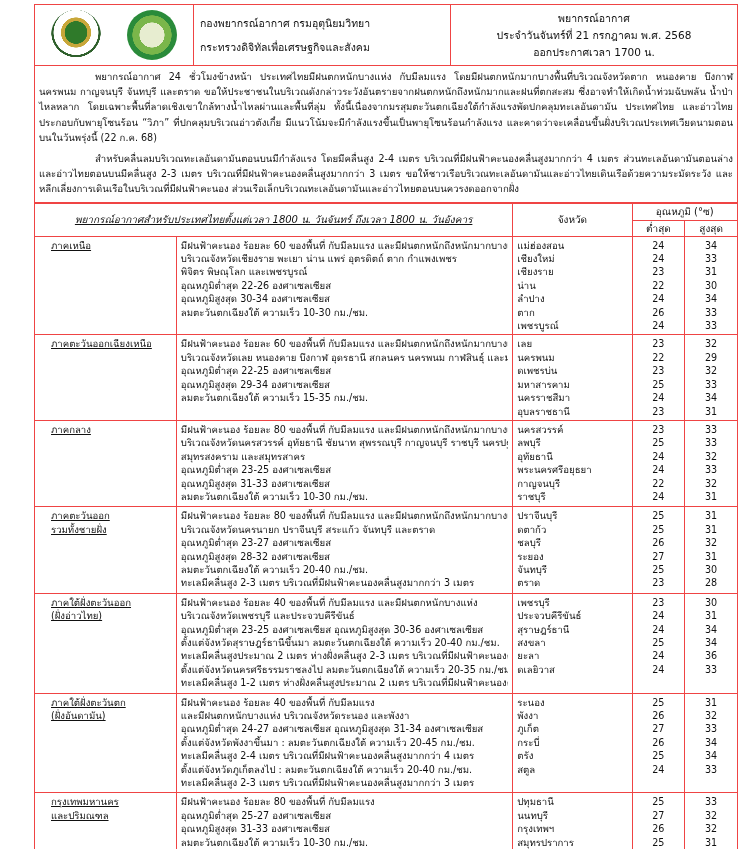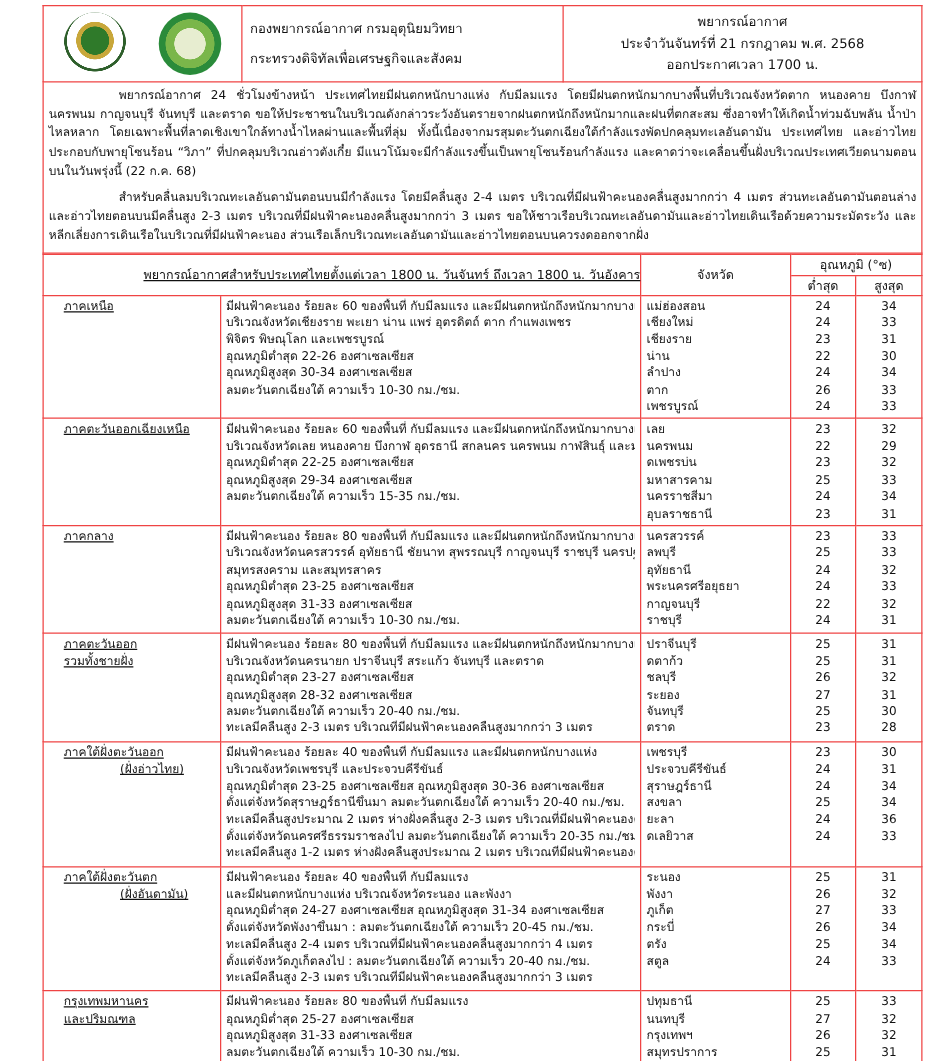--- a/index.html
+++ b/index.html
@@ -12,27 +12,27 @@
   .logos { width: 158px; text-align: center; }
   .logo { display: inline-block; width: 50px; height: 50px; border-radius: 50%; vertical-align: middle; margin: 0 10px; position: relative; }
   .logo1 { background: radial-gradient(circle at 50% 45%, #2f7a2a 0 30%, #c8a73a 31% 40%, #fff 41% 60%, #2e5f2b 61% 66%, #fff 67%); }
   .logo2 { background: radial-gradient(circle at 50% 50%, #e7edd0 0 35%, #7ab64a 36% 55%, #2a8b3a 56% 80%, #fff 81%); }
   .org { font-size: 10.5px; line-height: 24px; padding-left: 6px; width: 250px; }
   .titlebox { text-align: center; font-size: 10.5px; line-height: 17px; }
   .intro { font-size: 9.6px; line-height: 15.2px; padding: 3px 4px 5px 4px; text-align: justify; }
   .intro p { margin: 0; text-indent: 56px; }
   .intro p + p { margin-top: 6px; }
   .fc th { font-weight: normal; font-size: 10px; }
-  .fc .thead-main { text-decoration: underline; vertical-align: middle; text-align: right; }
+  .fc .thead-main { text-decoration: underline; vertical-align: middle; text-align: center; font-style: italic; }
   .fc .thead-prov { vertical-align: middle; text-align: center; }
   .fc .thead-temp { text-align: center; height: 16px; }
   .fc .thead-sub { text-align: center; height: 15px; }
   .region { font-size: 9.6px; line-height: 13.4px; padding: 2px 16px; text-decoration: underline; }
   .region span { display: block; }
-  .region .plain { text-decoration: none; margin-left: 45px; }
+  .region .plain { text-decoration: none; }
   .desc { font-size: 9.6px; line-height: 13.4px; padding: 2px 4px 3px 4px; }
   .desc div { white-space: nowrap; overflow: hidden; }
   .prov, .tmin, .tmax { font-size: 9.6px; line-height: 13.4px; padding: 2px 4px; }
   .tmin, .tmax { text-align: center; }
   .prov div, .tmin div, .tmax div { white-space: nowrap; }
 </style>
 </head>
 <body>
 
 <div class="page">

